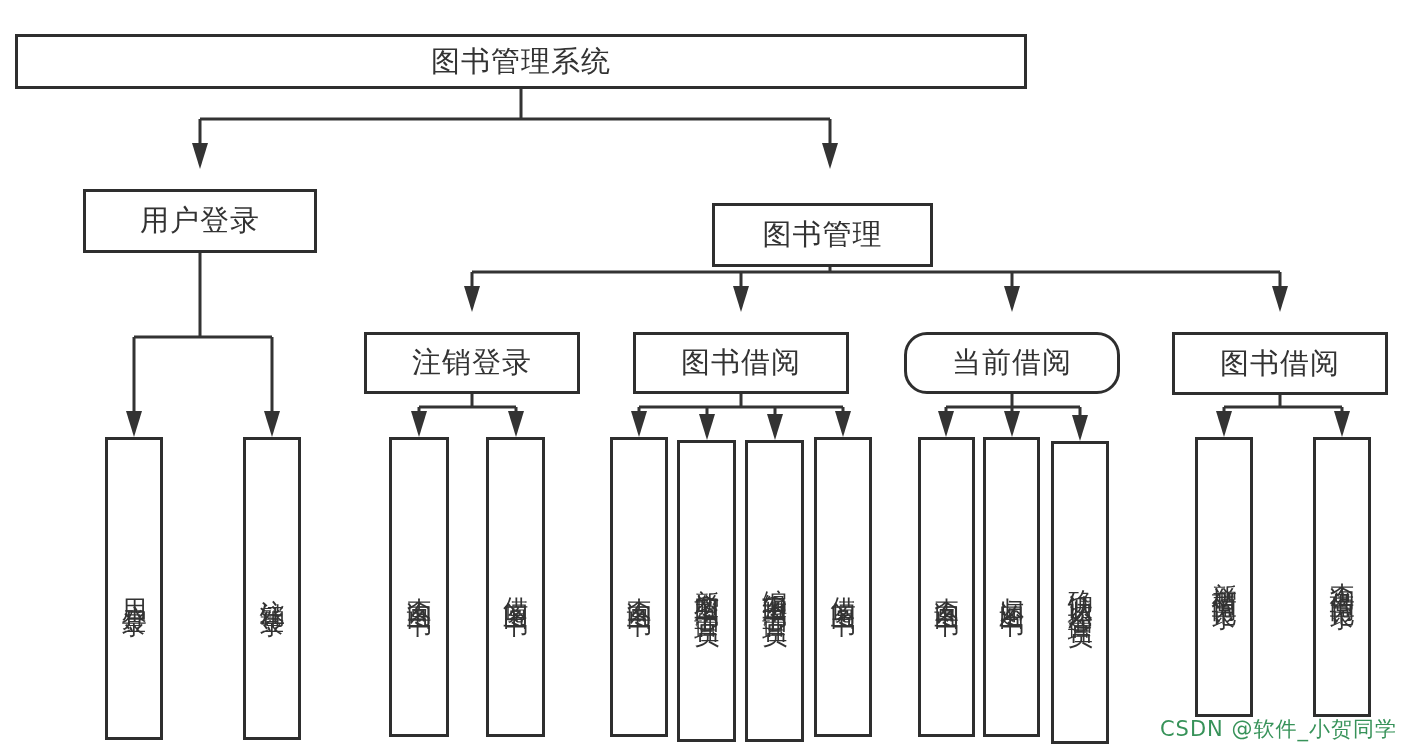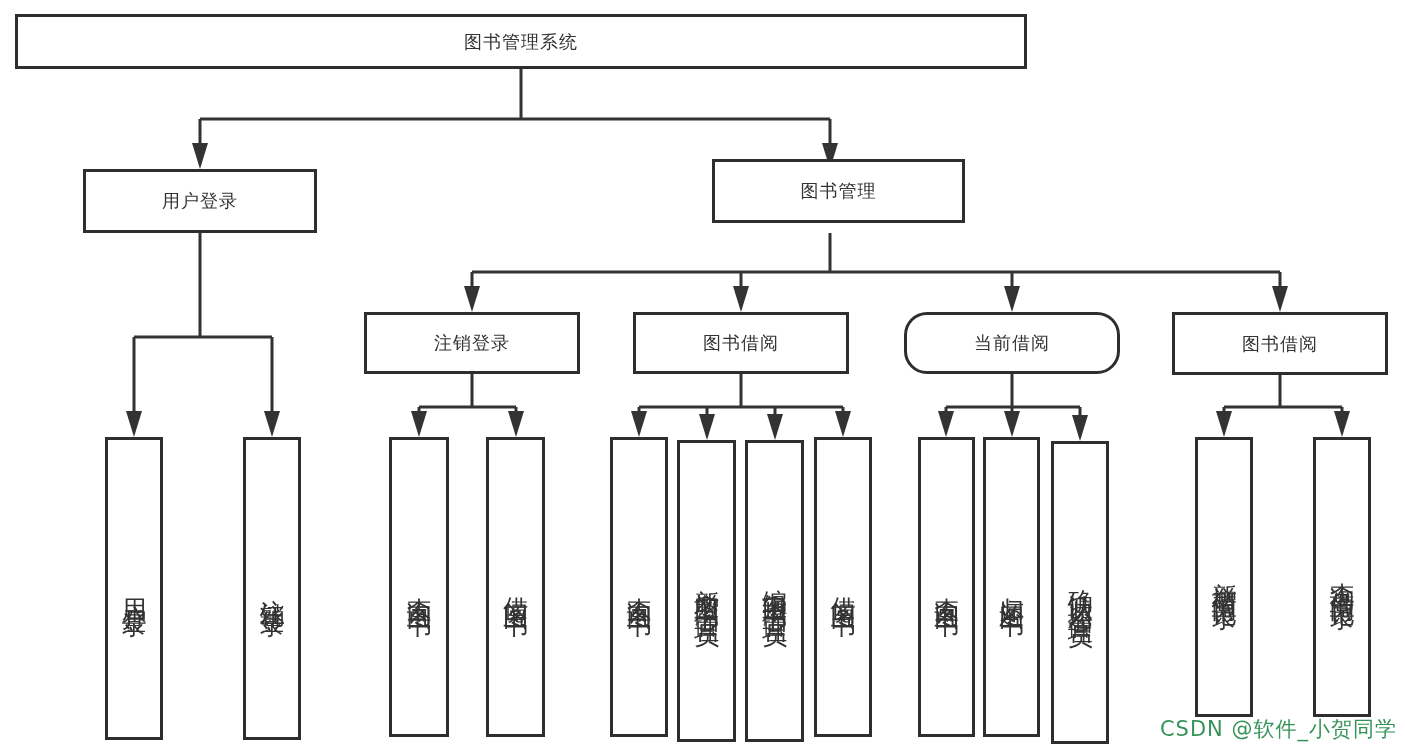--- a/index.html
+++ b/index.html
@@ -12,21 +12,21 @@
   }
   #connector-svg{position:absolute;left:0;top:0;width:1405px;height:747px;}
   .node{
     position:absolute;
     box-sizing:border-box;
     border:3px solid #2e2e2e;
     background:#ffffff;
     display:flex;align-items:center;justify-content:center;
     color:#333333;
   }
-  .h-node{font-size:18px;letter-spacing:1px;}
+  .h-node{font-size:29px;letter-spacing:1px;margin-top:20px;}
   .leaf span{
     writing-mode:vertical-rl;
     font-size:25px;
     line-height:1.1;
     letter-spacing:0.2em;
     color:#333333;
     white-space:nowrap;
   }
   #watermark{
     position:absolute;
@@ -74,21 +74,21 @@
     </g>
   </svg>
 
   <div class="node h-node" style="left:15px;top:14px;width:1012px;height:55px;">
     <span>图书管理系统</span>
   </div>
 
   <div class="node h-node" style="left:83px;top:169px;width:234px;height:64px;">
     <span>用户登录</span>
   </div>
-  <div class="node h-node" style="left:712px;top:159px;width:253px;height:64px;">
+  <div class="node h-node" style="left:712px;top:183px;width:221px;height:64px;">
     <span>图书管理</span>
   </div>
 
   <div class="node h-node" style="left:364px;top:312px;width:216px;height:62px;">
     <span>注销登录</span>
   </div>
   <div class="node h-node" style="left:633px;top:312px;width:216px;height:62px;">
     <span>图书借阅</span>
   </div>
   <div class="node h-node" style="left:904px;top:312px;width:216px;height:62px;border-radius:23px;">

